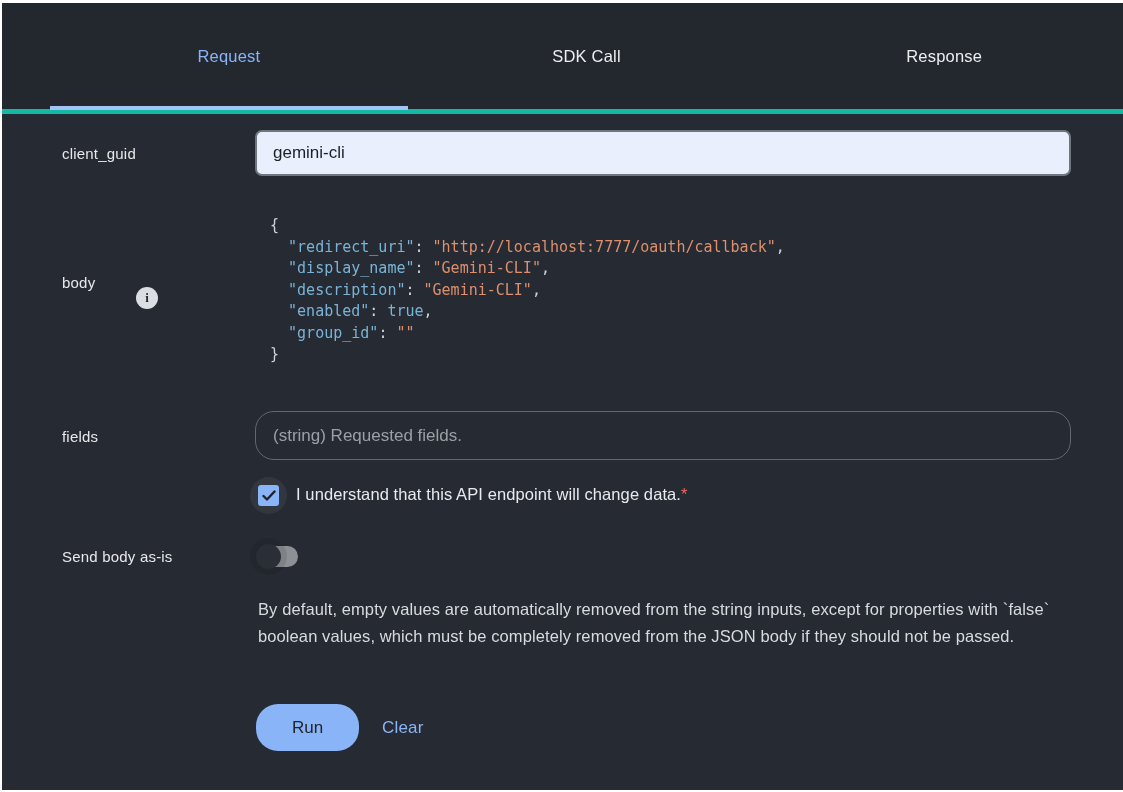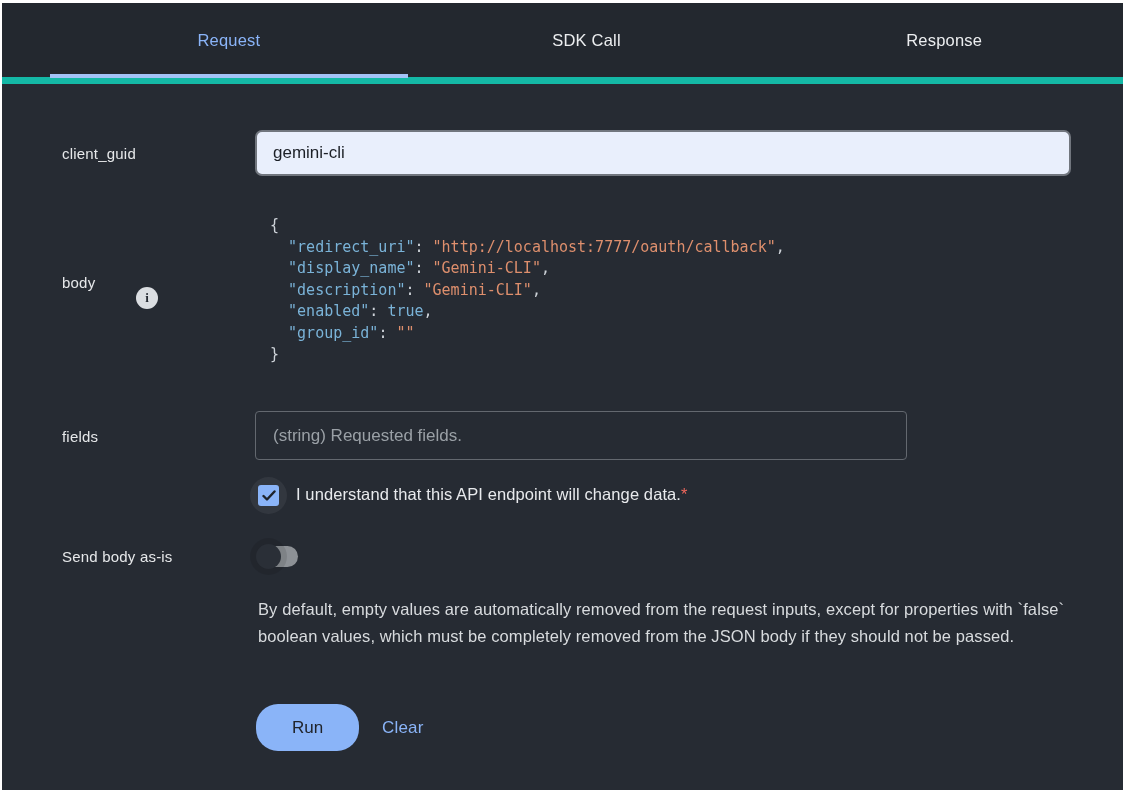--- a/index.html
+++ b/index.html
@@ -13,23 +13,23 @@
   .panel {
     position: absolute;
     left: 2px; top: 3px; right: 0; bottom: 2px;
     background: #262b33;
   }
 
   
   .tabbar {
     position: absolute;
     left: 0; top: 0; right: 0;
-    height: 81px;
+    height: 111px;
     background: #23282f;
-    border-bottom: 7px solid #14b8a6;
+    border-bottom: 5px solid #14b8a6;
     display: flex;
     padding-left: 48px;
   }
   .tab {
     flex: 1 1 0;
     display: flex;
     align-items: center;
     justify-content: center;
     font-size: 16.5px;
     font-weight: 500;
@@ -96,24 +96,24 @@
     color: #ced3d9;
   }
   .tok-punc { color: #ced3d9; }
   .tok-key  { color: #7ab3d8; }
   .tok-str  { color: #de8f6d; }
   .tok-bool { color: #7ab3d8; }
 
   .text-input-outlined {
     position: absolute;
     left: 253px; top: 408px;
-    width: 652px; height: 49px;
+    width: 816px; height: 49px;
     background: transparent;
     border: 1px solid #63686f;
-    border-radius: 4px;
+    border-radius: 19px;
     color: #f97316;
     font-size: 17px;
     font-family: "Liberation Sans", sans-serif;
     padding: 0 17px;
     outline: none;
   }
   .text-input-outlined::placeholder { color: #9aa0a6; opacity: 1; }
 
   
   .checkbox-halo {
@@ -245,18 +245,18 @@
   </div>
   <div class="checkbox-row-label">
     <span>I understand that this API endpoint will change data.</span><span class="required-star">*</span>
   </div>
 
   <div class="field-label" style="top:545px;">Send body as-is</div>
   <div class="toggle">
     <div class="toggle-thumb"></div>
   </div>
 
-  <div class="note-paragraph">By default, empty values are automatically removed from the request inputs, except for properties with `false` boolean values, which must be completely removed from the JSON body if they should not be passed.</div>
+  <div class="note-paragraph">By default, empty values are automatically removed from the string inputs, except for properties with `false` boolean values, which must be completely removed from the JSON body if they should not be passed.</div>
 
   <button class="run-button">Run</button>
   <button class="clear-button">Clear</button>
 
 </div>
 
 </body></html>

